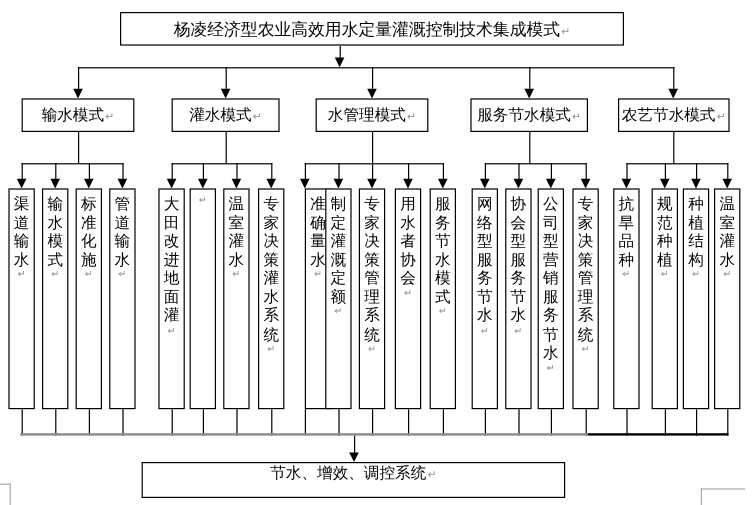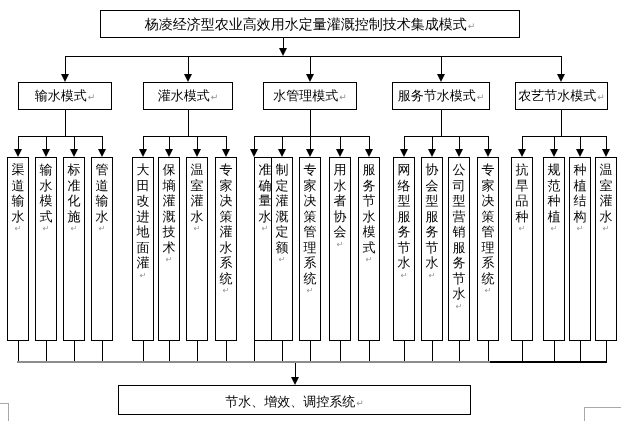--- a/index.html
+++ b/index.html
@@ -12,21 +12,21 @@
     position:absolute;box-sizing:border-box;border:1px solid #000;background:#fff;
     text-align:center;white-space:nowrap;
   }
   .titlebox{left:100px;top:10px;width:420px;height:28px;line-height:26px;font-size:14px;}
   .parent{top:82px;height:28px;line-height:26px;font-size:13px;}
   .vbox{
     position:absolute;box-sizing:border-box;border:1px solid #000;background:#fff;
     top:157px;width:22px;height:184px;padding-top:4px;
     font-size:13px;line-height:15.5px;text-align:center;word-break:break-all;
   }
-  .footerbox{left:118px;top:385px;width:353px;height:30px;line-height:32px;font-size:13px;}
+  .footerbox{left:118px;top:385px;width:353px;height:30px;line-height:16px;font-size:13px;}
   
   .hl{position:absolute;height:1px;background:#000;}
   .vl{position:absolute;width:1px;background:#000;}
   .arr{position:absolute;width:0;height:0;border-left:4px solid transparent;
        border-right:4px solid transparent;border-top:8px solid #000;}
   .collector-gray{position:absolute;top:361px;height:2px;background:#8c8c8c;}
   .collector-black{position:absolute;top:361px;height:2px;background:#000;}
   .bound{position:absolute;background:#a9a9a9;}
   
   .pm{color:#909090;font-size:9px;margin-left:1px;}
@@ -128,21 +128,21 @@
   <i class="arr" style="left:576px;top:149px"></i>
   <i class="vl" style="left:606px;top:136px;height:14px"></i>
   <i class="arr" style="left:602px;top:149px"></i>
 
   <div class="vbox" style="left:7px"><span>渠道输水</span><i class="pm2">↵</i></div>
   <div class="vbox" style="left:35px"><span>输水模式</span><i class="pm2">↵</i></div>
   <div class="vbox" style="left:63px"><span>标准化施</span><i class="pm2">↵</i></div>
   <div class="vbox" style="left:91px"><span>管道输水</span><i class="pm2">↵</i></div>
 
   <div class="vbox" style="left:132px"><span>大田改进地面灌</span><i class="pm2">↵</i></div>
-  <div class="vbox" style="left:158px"><span>保墒灌溉技术</span><i class="pm2">↵</i></div>
+  <div class="vbox" style="left:158px"><i class="pm2">↵</i></div>
   <div class="vbox" style="left:186px"><span>温室灌水</span><i class="pm2">↵</i></div>
   <div class="vbox" style="left:215px"><span>专家决策灌水系统</span><i class="pm2">↵</i></div>
 
   <div class="vbox" style="left:254px"><span>准确量水</span><i class="pm2">↵</i></div>
   <div class="vbox" style="left:271px"><span>制定灌溉定额</span><i class="pm2">↵</i></div>
   <div class="vbox" style="left:299px"><span>专家决策管理系统</span><i class="pm2">↵</i></div>
   <div class="vbox" style="left:329px"><span>用水者协会</span><i class="pm2">↵</i></div>
   <div class="vbox" style="left:358px"><span>服务节水模式</span><i class="pm2">↵</i></div>
 
   <div class="vbox" style="left:393px"><span>网络型服务节水</span><i class="pm2">↵</i></div>

